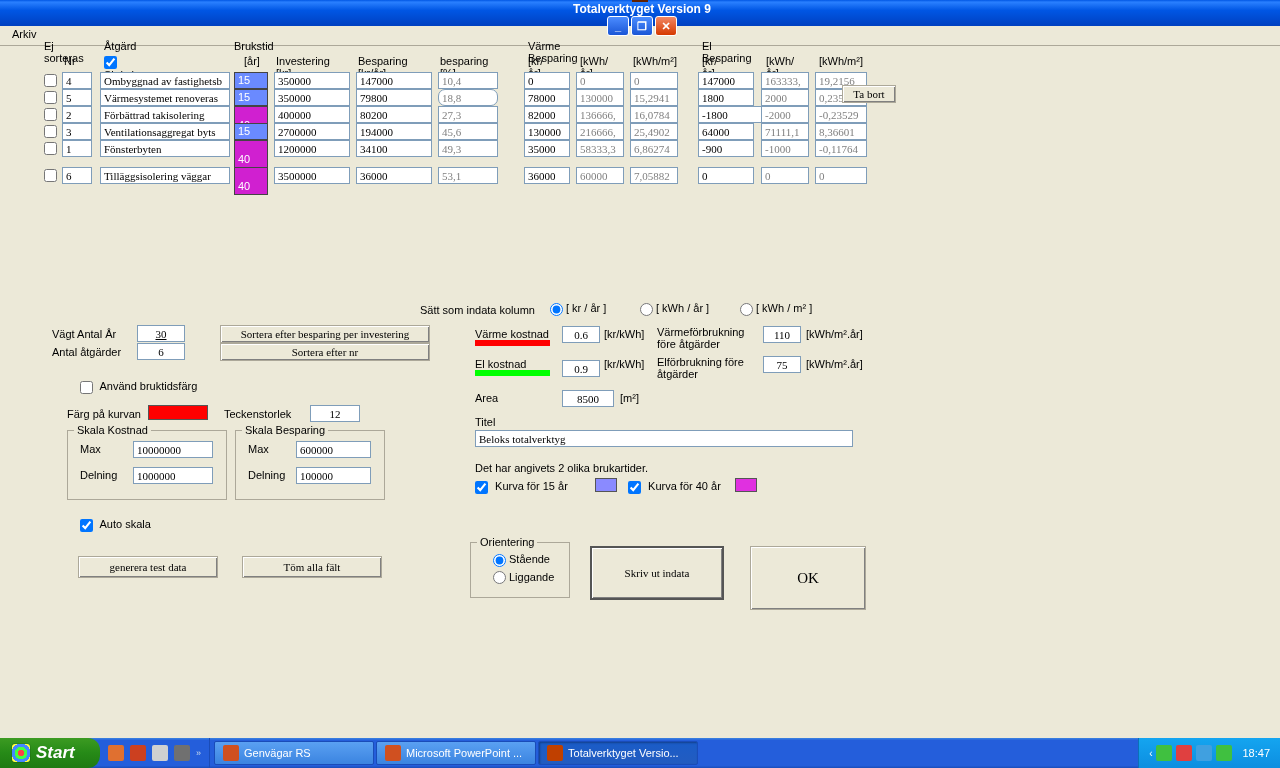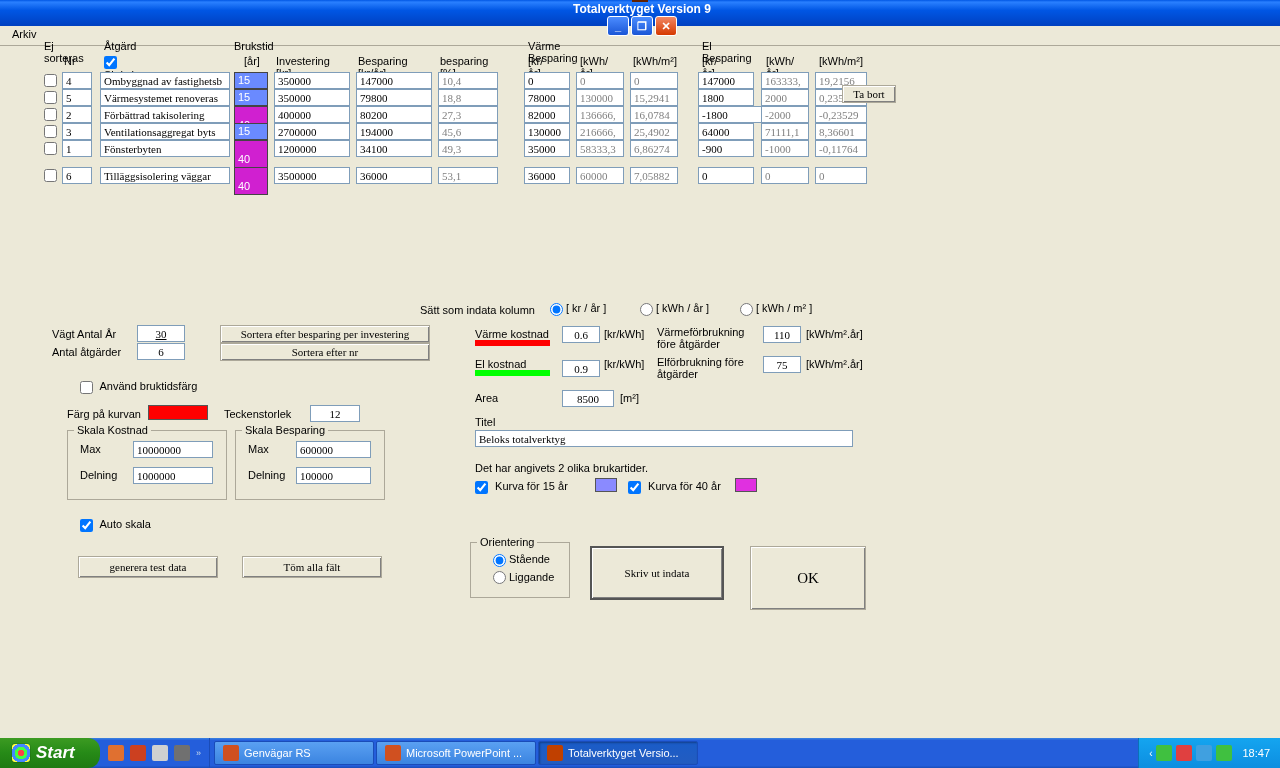--- a/index.html
+++ b/index.html
@@ -117,21 +117,21 @@
     <input class="inp ro" style="position: absolute; left: 717px; width: 48px;" value="163333,">
     <input class="inp ro" style="position: absolute; left: 771px; width: 52px;" value="19,2156">
   </div>
   <div style="position:absolute; top:17px; left:0; height:17px;">
     <input type="checkbox" class="chk" style="position: absolute; left: 0px; top: 2px;">
     <input class="inp" style="position: absolute; left: 18px; width: 30px;" value="5">
     <input class="inp" style="position: absolute; left: 56px; width: 130px;" value="Värmesystemet renoveras">
     <div class="bruk-blue" style="position:absolute;left:190px;width:34px;">15</div>
     <input class="inp" style="position: absolute; left: 230px; width: 76px;" value="350000">
     <input class="inp" style="position: absolute; left: 312px; width: 76px;" value="79800">
-    <input class="inp ro" style="position: absolute; left: 394px; width: 60px;" value="18,8">
+    <input class="inp ro" style="position: absolute; left: 394px; width: 60px; border-radius: 7px;" value="18,8">
     <input class="inp" style="position: absolute; left: 480px; width: 46px;" value="78000">
     <input class="inp ro" style="position: absolute; left: 532px; width: 48px;" value="130000">
     <input class="inp ro" style="position: absolute; left: 586px; width: 48px;" value="15,2941">
     <input class="inp" style="position: absolute; left: 654px; width: 56px;" value="1800">
     <input class="inp ro" style="position: absolute; left: 717px; width: 48px;" value="2000">
     <input class="inp ro" style="position: absolute; left: 771px; width: 52px;" value="0,23529">
   </div>
   <div style="position:absolute; top:34px; left:0; height:17px;">
     <input type="checkbox" class="chk" style="position: absolute; left: 0px; top: 2px;">
     <input class="inp" style="position: absolute; left: 18px; width: 30px;" value="2">

